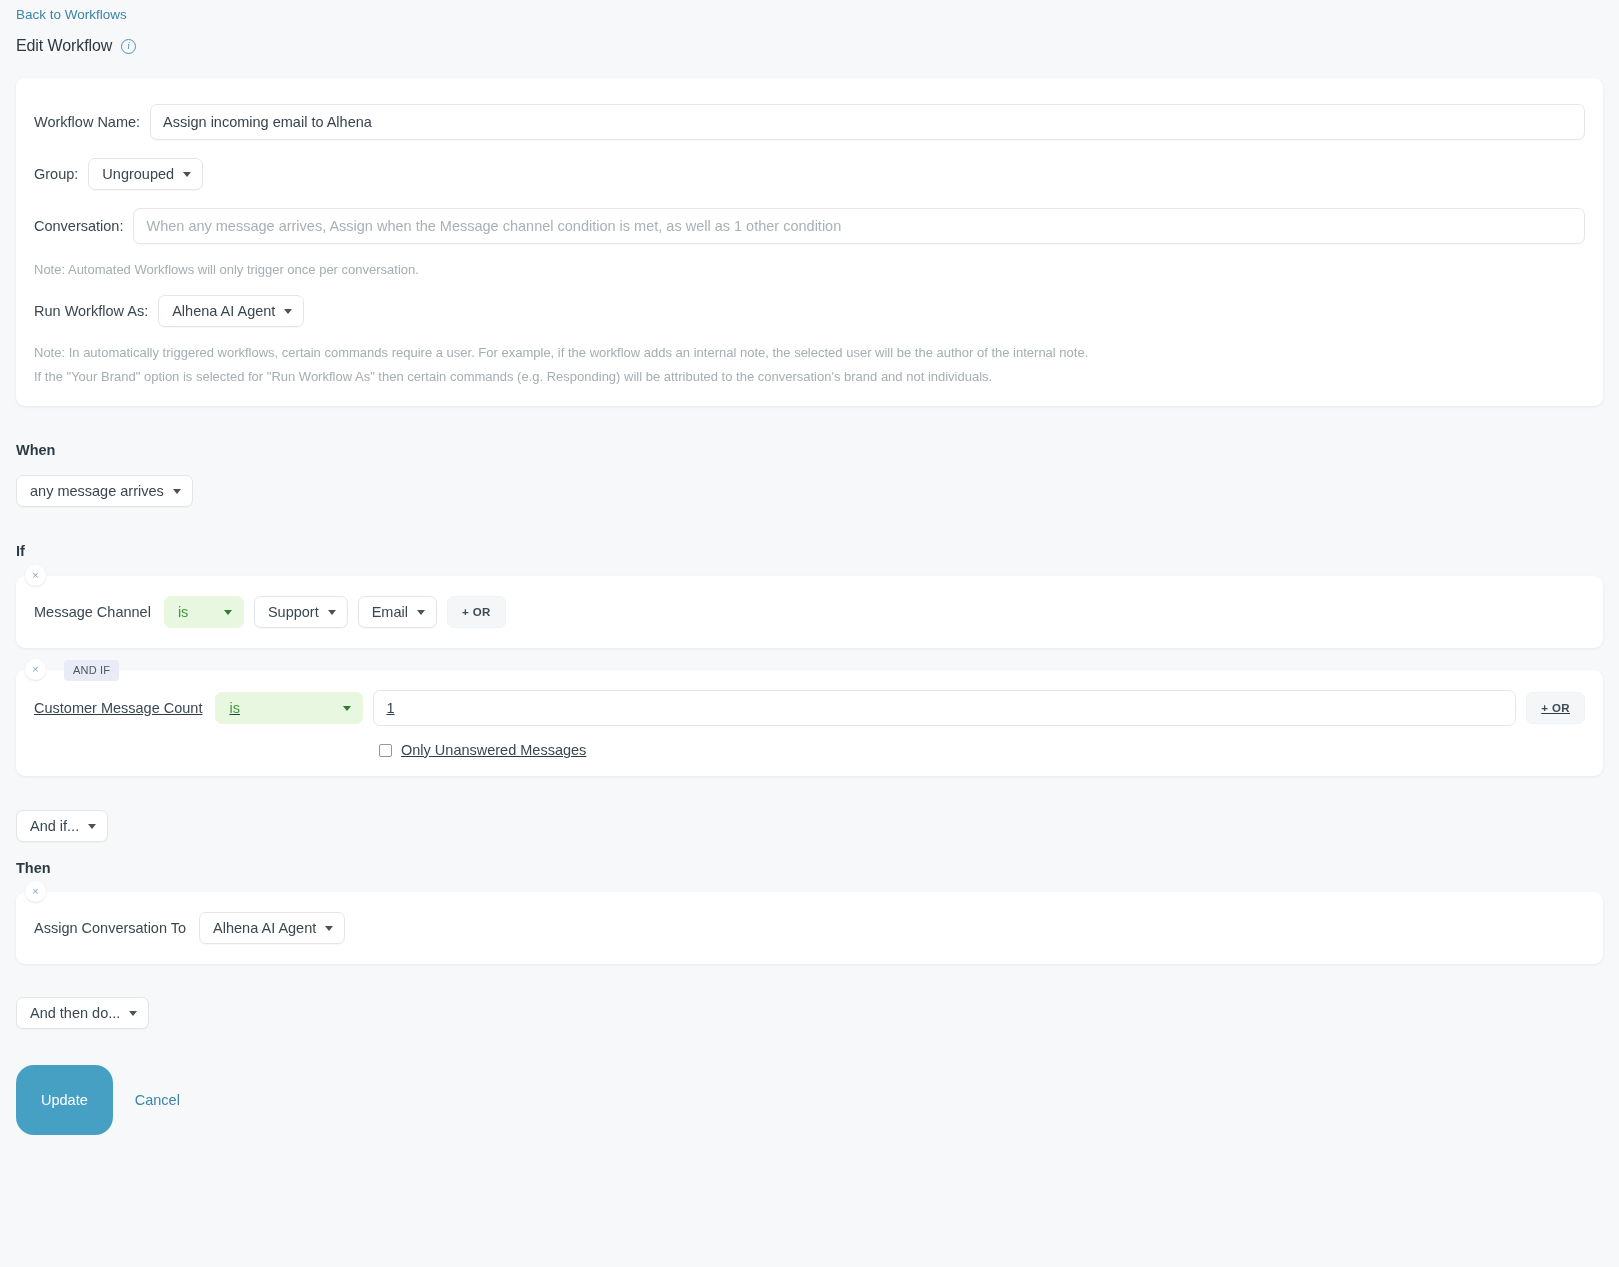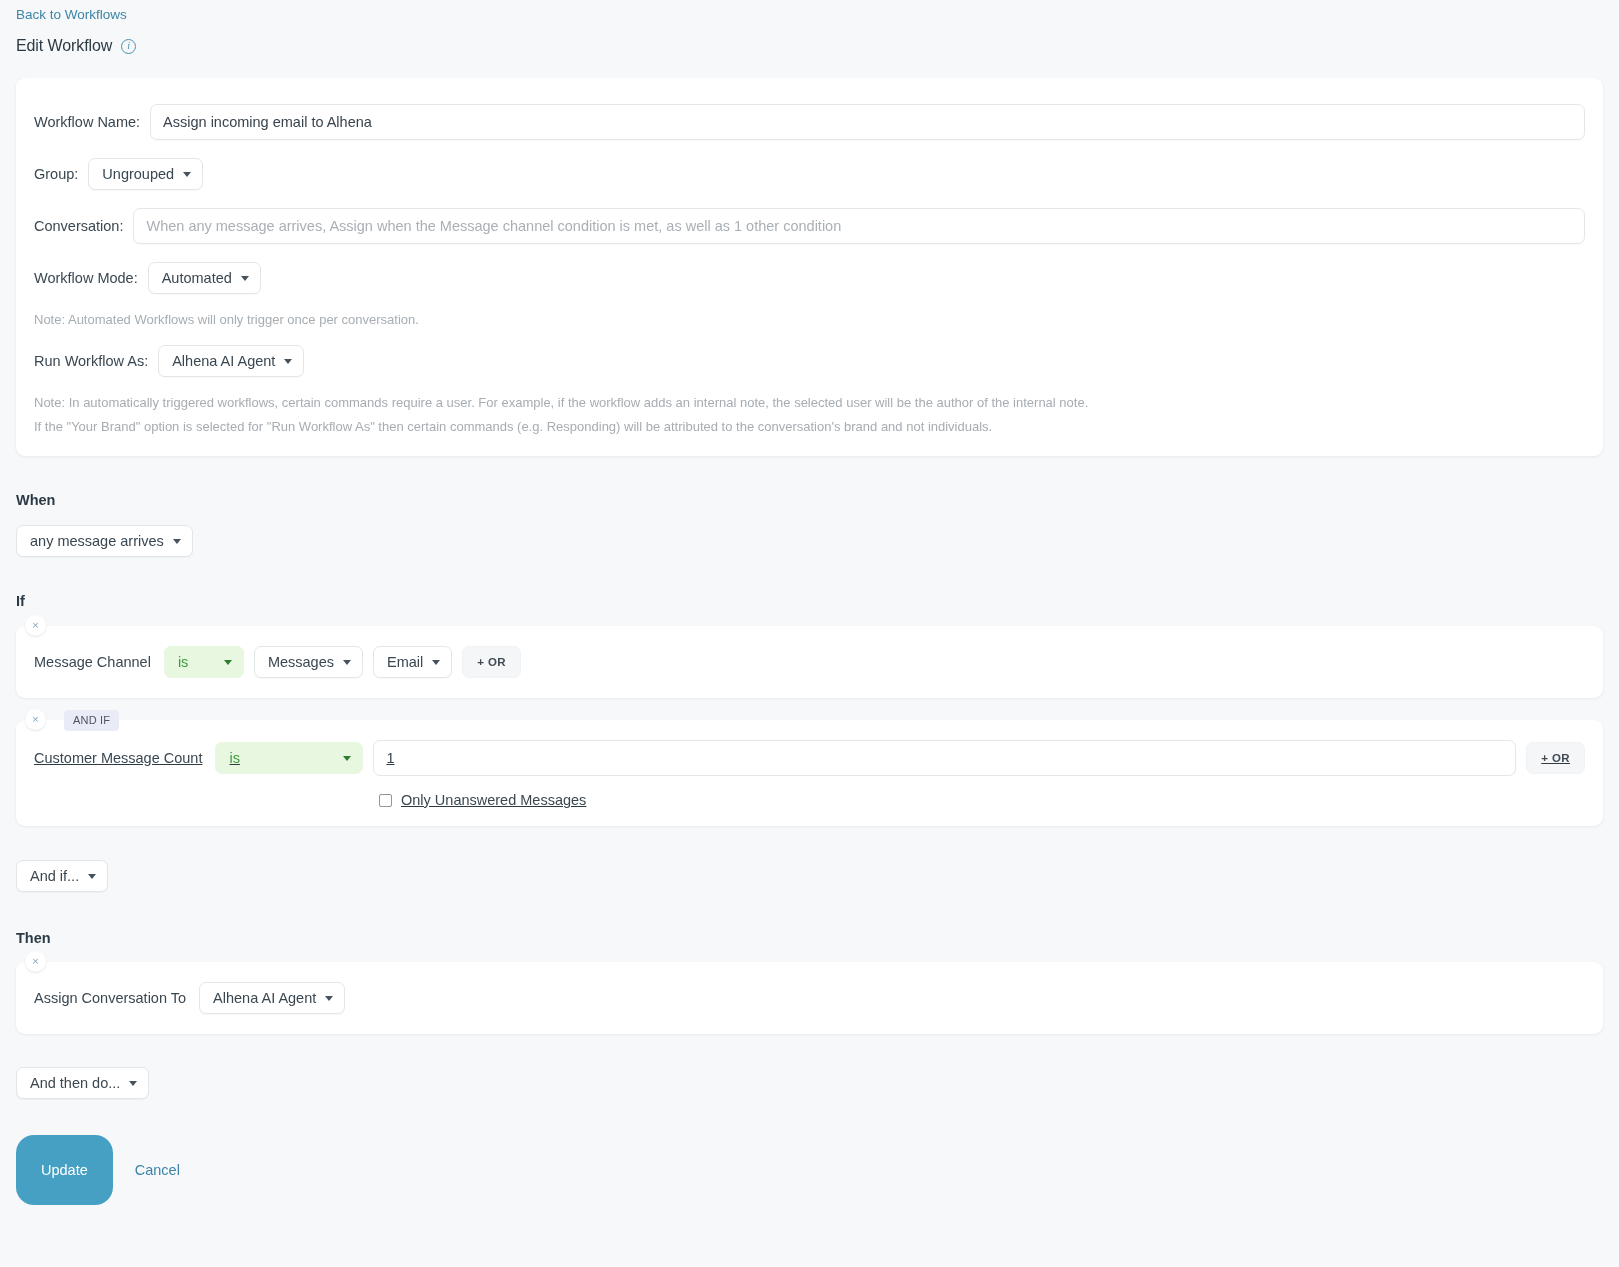--- a/index.html
+++ b/index.html
@@ -116,21 +116,21 @@
   .gap-lbl { margin-right: 10px; }
 
   
   .section-heading {
     font-size: 14.5px;
     font-weight: bold;
     color: #2c3a45;
     margin-top: 36px;
     margin-bottom: 17px;
   }
-  .section-heading.then { margin-top: 38px; margin-bottom: 16px; }
+  .section-heading.then { margin-top: 18px; margin-bottom: 16px; }
 
   
   .rule-wrap { position: relative; margin-bottom: 0; }
   .rule-card {
     background: #fff;
     border-radius: 9px;
     box-shadow: 0 1px 3px rgba(35,45,60,0.07);
     padding: 20px 18px;
     min-height: 62px;
     display: flex;
@@ -282,27 +282,20 @@
         <span>Ungrouped</span>
         <span class="caret"></span>
       </div>
     </div>
 
     <div class="form-row">
       <span class="form-label gap-lbl">Conversation:</span>
       <input class="text-input" type="text" placeholder="When any message arrives, Assign when the Message channel condition is met, as well as 1 other condition" style="">
     </div>
 
-    <div class="form-row">
-      <span class="form-label gap-lbl">Workflow Mode:</span>
-      <div class="pill">
-        <span>Automated</span>
-        <span class="caret"></span>
-      </div>
-    </div>
 
     <div class="note">Note: Automated Workflows will only trigger once per conversation.</div>
 
     <div class="form-row">
       <span class="form-label gap-lbl">Run Workflow As:</span>
       <div class="pill">
         <span>Alhena AI Agent</span>
         <span class="caret"></span>
       </div>
     </div>
@@ -327,21 +320,21 @@
     <div class="remove-btn">×</div>
     <div class="rule-card">
       <div class="rule-line">
         <span class="rule-label">Message Channel</span>
         <div class="pill green op-w1">
           <span>is</span>
           <span class="caret"></span>
         </div>
         <span class="spacer-sm"></span>
         <div class="pill">
-          <span>Messages</span>
+          <span>Support</span>
           <span class="caret"></span>
         </div>
         <span class="spacer-sm"></span>
         <div class="pill">
           <span>Email</span>
           <span class="caret"></span>
         </div>
         <span class="spacer-sm"></span>
         <div class="pill or-btn">+ OR</div>
       </div>

